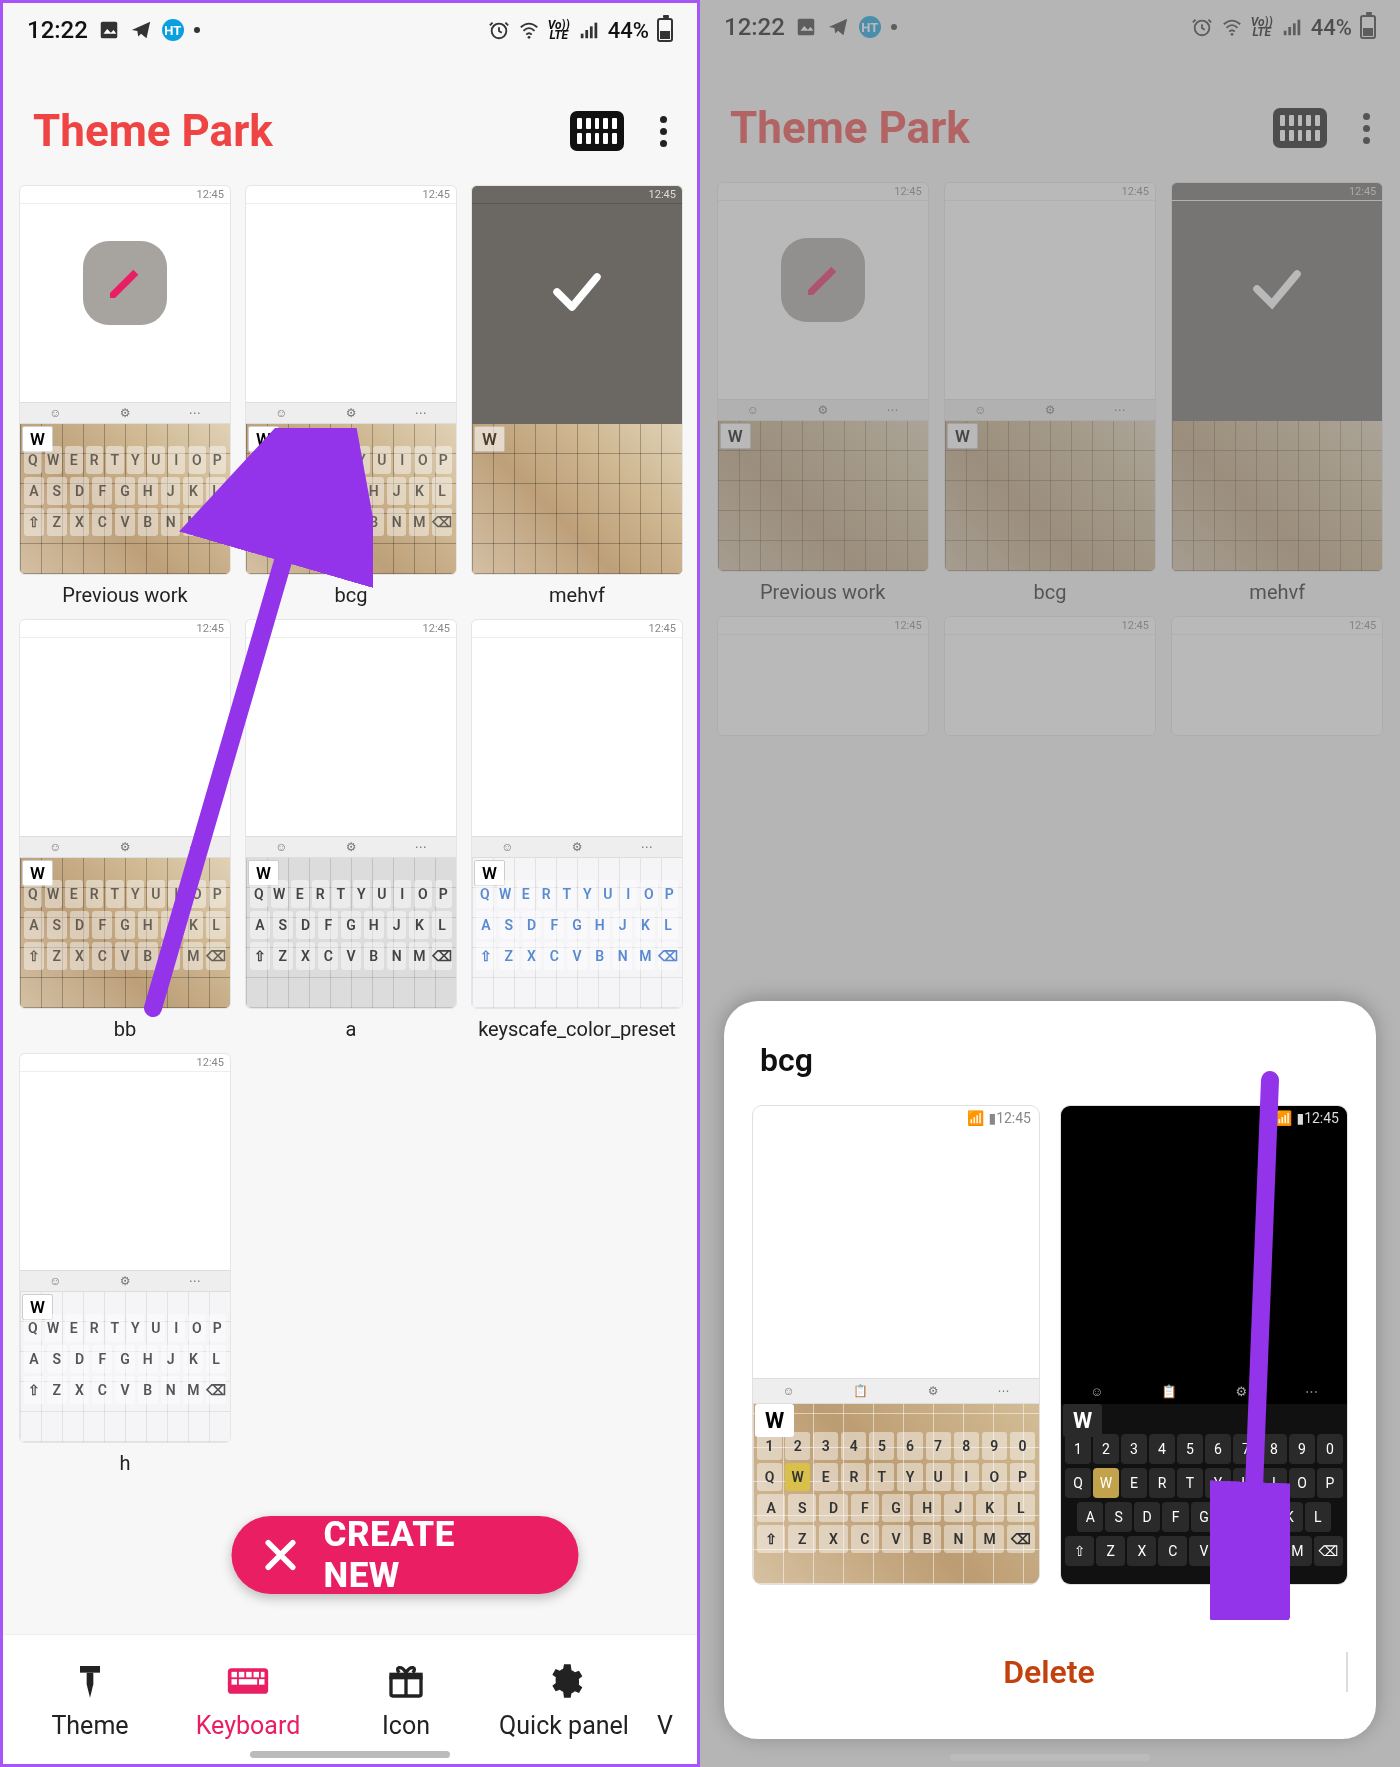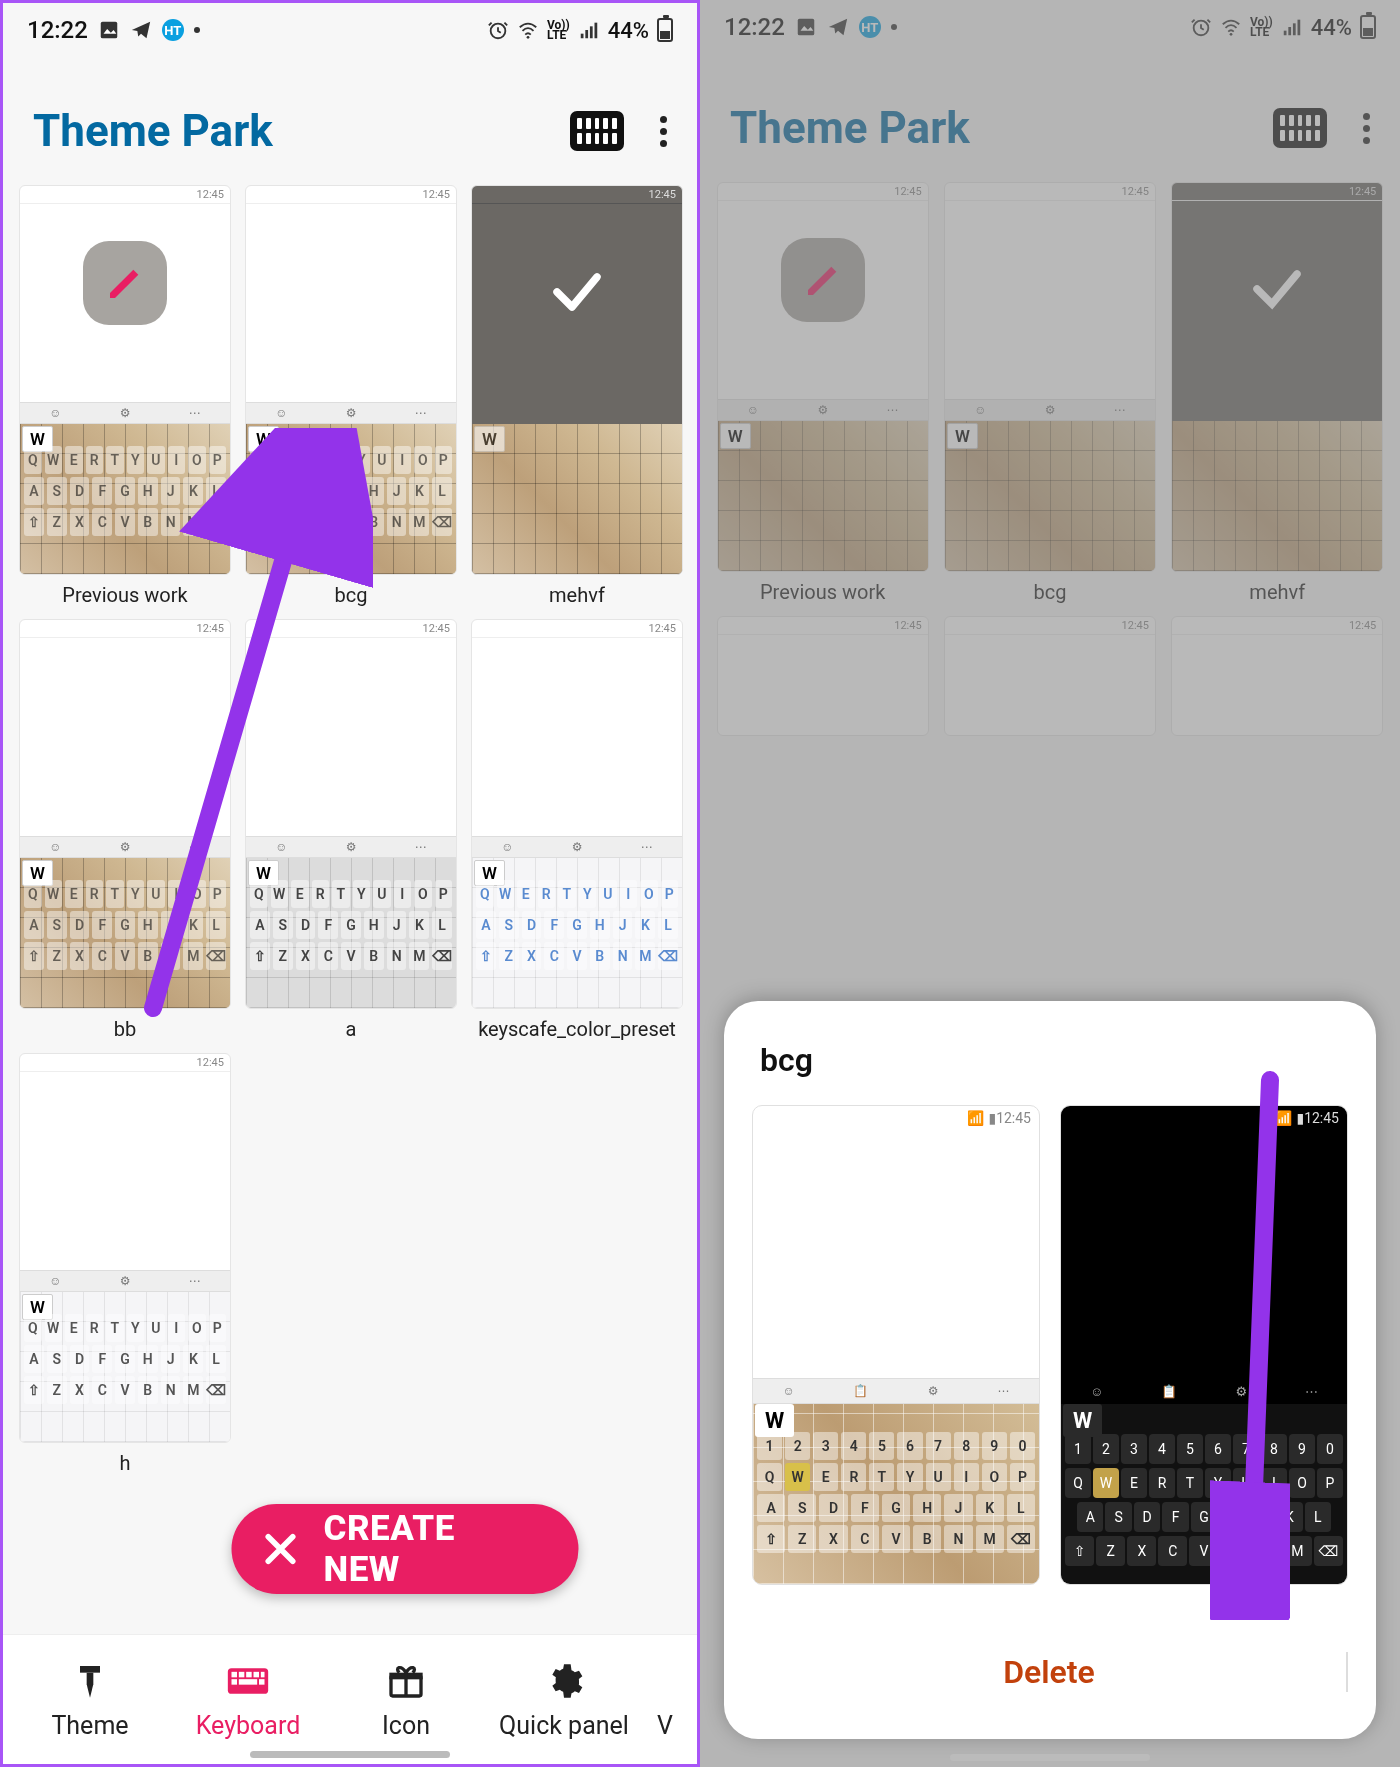--- a/index.html
+++ b/index.html
@@ -34,35 +34,35 @@
     padding: 0 24px;
     font-size: 24px;
     font-weight: 500;
     color: #111;
   }
   .status-left { display: flex; align-items: center; gap: 10px; }
   .status-right { margin-left: auto; display: flex; align-items: center; gap: 8px; font-size: 22px;}
   .status-ico { width: 22px; height: 22px; }
   .sb-dot { width:6px;height:6px;border-radius:50%;background:#333;}
   .ht-badge { background:#0aa0e0;color:#fff;border-radius:50%;font-size:13px;width:22px;height:22px;display:flex;align-items:center;justify-content:center;font-weight:700;}
-  .volte { font-size:12px;line-height:10px;font-weight:700;}
+  .volte { font-size:12px;line-height:10px;font-weight:700;text-align:center;font-style:italic;}
   .batt { width:16px;height:24px;border:2px solid #333;border-radius:3px;position:relative;}
   .batt::before{content:"";position:absolute;top:-5px;left:4px;width:6px;height:3px;background:#333;border-radius:1px;}
   .batt::after{content:"";position:absolute;bottom:1px;left:1px;right:1px;height:40%;background:#333;}
 
   
   .app-header {
     padding: 48px 30px 28px;
     display: flex;
     align-items: center;
   }
   .app-title {
     font-size: 44px;
     font-weight: 700;
-    color: #0369a1;
+    color: #ef4444;
   }
   .header-actions { margin-left: auto; display: flex; align-items: center; gap: 36px; }
   .kbd-icon-box {
     width:54px;height:40px;background:#111;border-radius:7px;
     display:grid;grid-template-columns:repeat(5,1fr);grid-template-rows:repeat(2,1fr);
     gap:4px;padding:7px;
   }
   .kbd-icon-box span{background:#fff;border-radius:1px;}
   .dots{display:flex;flex-direction:column;gap:5px;}
   .dots span{width:7px;height:7px;border-radius:50%;background:#222;}
@@ -113,21 +113,21 @@
   }
   .w-label{position:absolute;top:2px;left:2px;background:#fff;border:1px solid #ccc;font-size:17px;font-weight:600;padding:2px 7px;border-radius:2px;}
   .kbd-toolbar{height:22px;background:#eee;border-top:1px solid #ddd;border-bottom:1px solid #ddd;display:flex;justify-content:space-around;align-items:center;font-size:12px;color:#777;}
   .theme-label{font-size:20px;color:#222;margin-top:8px;text-align:center;line-height:1.2;}
 
   
   .fab {
     position:absolute;
     bottom:170px; left:50%; transform:translateX(-50%) translateX(55px);
     background:#e91e63; color:#fff;
-    height:90px; border-radius:45px;
+    height:78px; border-radius:45px;
     display:flex;align-items:center;gap:22px;
     padding:0 48px 0 28px;
     font-size:35px;font-weight:800;letter-spacing:0.5px;
     box-shadow:0 4px 12px rgba(0,0,0,.25);
   }
   .fab svg{width:44px;height:44px;}
 
   
   .bottom-tabs{
     position:absolute;bottom:0;left:0;right:0;height:130px;

